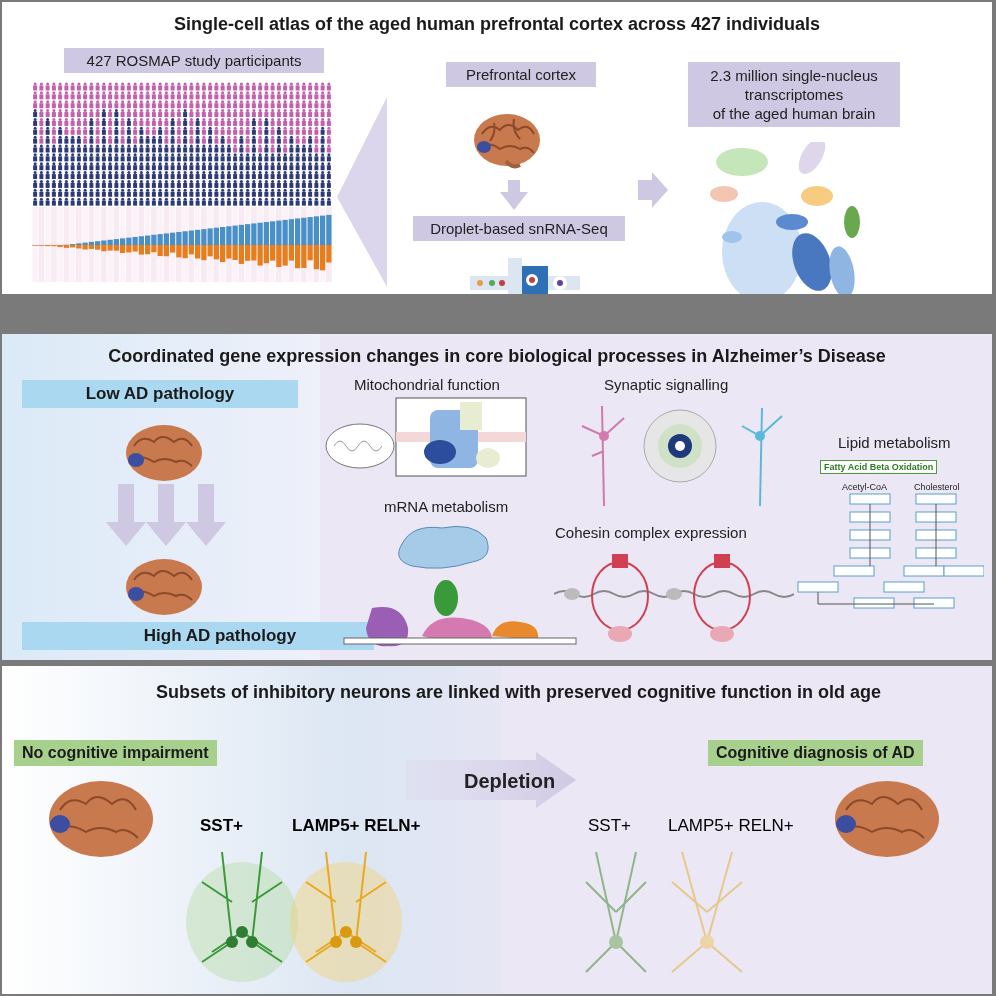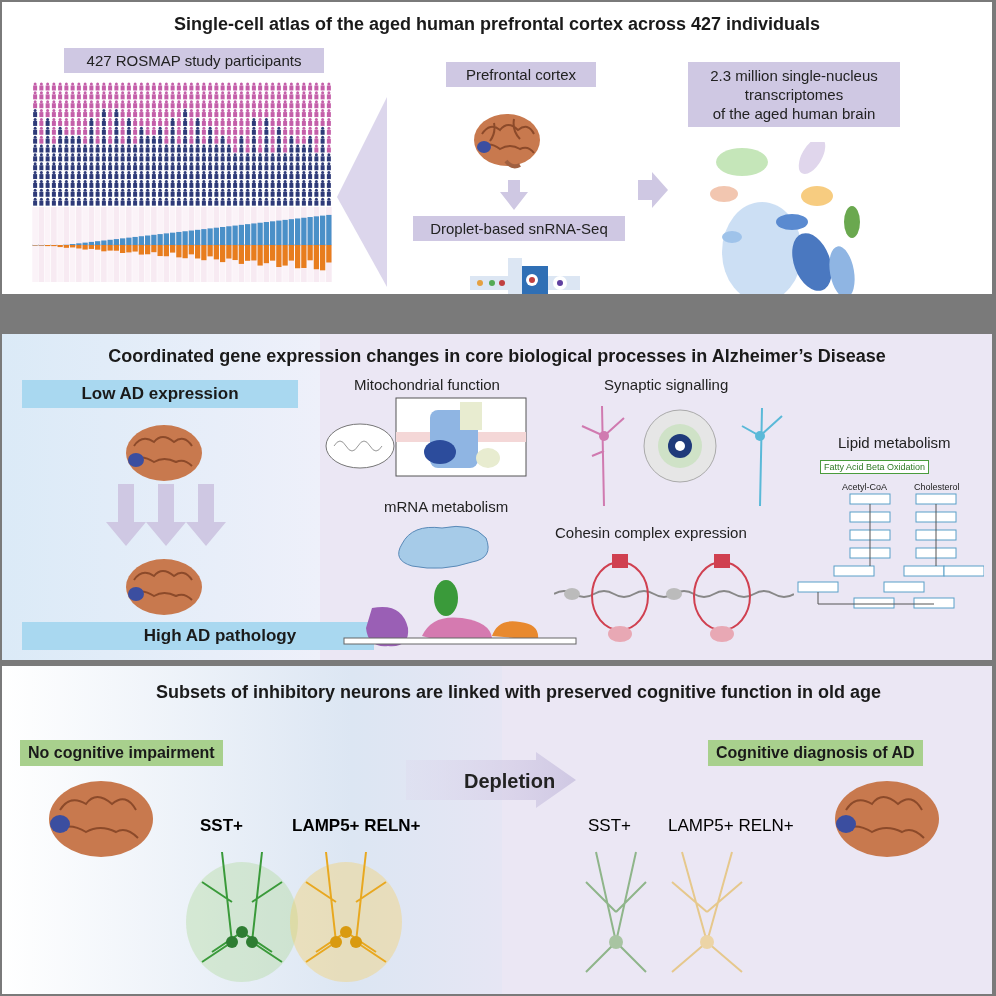--- a/index.html
+++ b/index.html
@@ -2912,21 +2912,21 @@
     <ellipse cx="140" cy="130" rx="12" ry="26" fill="#8fb5e3" transform="rotate(-10 140 130)"></ellipse>
     <ellipse cx="90" cy="80" rx="16" ry="8" fill="#5a8ad0"></ellipse>
     <ellipse cx="30" cy="95" rx="10" ry="6" fill="#9fc3ea"></ellipse>
   </svg>
 </div>
 
 <div id="p2" class="panel">
   <div class="abs" style="left:0;top:0;width:318px;height:326px;background:linear-gradient(to right,#dbeaf7,#eef0fa);"></div>
   <div class="abs" style="left:318px;top:0;width:672px;height:326px;background:#ebe7f4;"></div>
   <div class="title" style="top:12px;">Coordinated gene expression changes in core biological processes in Alzheimer’s Disease</div>
-  <div class="blue-lbl" style="left:20px;top:46px;width:276px;">Low AD expression</div>
+  <div class="blue-lbl" style="left:20px;top:46px;width:276px;">Low AD pathology</div>
   <svg class="abs" style="left:122px;top:86px;" width="80" height="66">
     <ellipse cx="40" cy="33" rx="38" ry="28" fill="#c8794e"></ellipse>
     <path d="M10 26 q8 -12 20 -4 q8 -10 20 0 q10 -8 18 4 M8 40 q10 -6 22 2 q10 -6 22 0 q8 -4 16 4" stroke="#8c4a2a" stroke-width="2" fill="none"></path>
     <ellipse cx="12" cy="40" rx="8" ry="7" fill="#3b4ea0"></ellipse>
   </svg>
   <svg class="abs" style="left:104px;top:150px;" width="120" height="70">
     <polygon points="12,0 28,0 28,38 40,38 20,62 0,38 12,38" fill="#cfc8e3"></polygon>
     <polygon points="52,0 68,0 68,38 80,38 60,62 40,38 52,38" fill="#cfc8e3"></polygon>
     <polygon points="92,0 108,0 108,38 120,38 100,62 80,38 92,38" fill="#cfc8e3"></polygon>
   </svg>
@@ -2955,21 +2955,21 @@
     <circle cx="42" cy="40" r="5" fill="#d07ab0"></circle>
     <circle cx="118" cy="50" r="36" fill="#e6e6e6" stroke="#aaa"></circle>
     <circle cx="118" cy="50" r="22" fill="#cfe2c7"></circle>
     <circle cx="118" cy="50" r="12" fill="#1f3a7a"></circle>
     <circle cx="118" cy="50" r="5" fill="#fff"></circle>
     <path d="M200 12 L198 110 M180 30 L198 40 L220 20" stroke="#5ab9d8" stroke-width="2" fill="none"></path>
     <circle cx="198" cy="40" r="5" fill="#5ab9d8"></circle>
   </svg>
 
   <div class="txt" style="left:836px;top:100px;font-size:15px;">Lipid metabolism</div>
-  <div class="abs" style="left:818px;top:126px;border:1px solid #4a9c3c;background:#fff;color:#2f7a24;font-size:9px;padding:1px 3px;">Fatty Acid Beta Oxidation</div>
+  <div class="abs" style="left:818px;top:126px;border:1px solid #4a9c3c;background:#fff;color:#2f7a24;font-size:9px;padding:1px 3px;font-weight:bold;">Fatty Acid Beta Oxidation</div>
   <div class="abs" style="left:840px;top:148px;font-size:9px;color:#222;">Acetyl-CoA</div>
   <div class="abs" style="left:912px;top:148px;font-size:9px;color:#222;">Cholesterol</div>
   <svg class="abs" style="left:792px;top:158px;" width="190" height="120" id="lipidSvg">
       <rect x="56" y="2" width="40" height="10" fill="#fff" stroke="#5aa0c8"></rect>
       <rect x="56" y="20" width="40" height="10" fill="#fff" stroke="#5aa0c8"></rect>
       <rect x="56" y="38" width="40" height="10" fill="#fff" stroke="#5aa0c8"></rect>
       <rect x="56" y="56" width="40" height="10" fill="#fff" stroke="#5aa0c8"></rect>
       <rect x="122" y="2" width="40" height="10" fill="#fff" stroke="#5aa0c8"></rect>
       <rect x="122" y="20" width="40" height="10" fill="#fff" stroke="#5aa0c8"></rect>
       <rect x="122" y="38" width="40" height="10" fill="#fff" stroke="#5aa0c8"></rect>
@@ -3005,21 +3005,21 @@
     <ellipse cx="168" cy="90" rx="12" ry="8" fill="#e8a8b4"></ellipse>
     <ellipse cx="18" cy="50" rx="8" ry="6" fill="#bbb"></ellipse>
       <ellipse cx="120" cy="50" rx="8" ry="6" fill="#bbb"></ellipse>
   </svg>
 </div>
 
 <div id="p3" class="panel">
   <div class="abs" style="left:0;top:0;width:500px;height:328px;background:linear-gradient(to right,#ffffff,#dce6f3 70%,#e6e6f4);"></div>
   <div class="abs" style="left:500px;top:0;width:490px;height:328px;background:#ebe7f4;"></div>
   <div class="title" style="top:16px;padding-left:43px;">Subsets of inhibitory neurons are linked with preserved cognitive function in old age</div>
-  <div class="green-lbl" style="left:18px;top:74px;">No cognitive impairment</div>
+  <div class="green-lbl" style="left:12px;top:74px;">No cognitive impairment</div>
   <div class="green-lbl" style="left:706px;top:74px;">Cognitive diagnosis of AD</div>
 
   <svg class="abs" style="left:404px;top:86px;" width="170" height="56">
     <defs>
         <linearGradient id="ag" x1="0" x2="1">
           <stop offset="0" stop-color="#dcd6ec" stop-opacity="0.3"></stop>
           <stop offset="1" stop-color="#cfc8e3"></stop>
         </linearGradient>
       </defs>
     <polygon points="0,8 130,8 130,0 170,28 130,56 130,48 0,48" fill="url(#ag)"></polygon>

